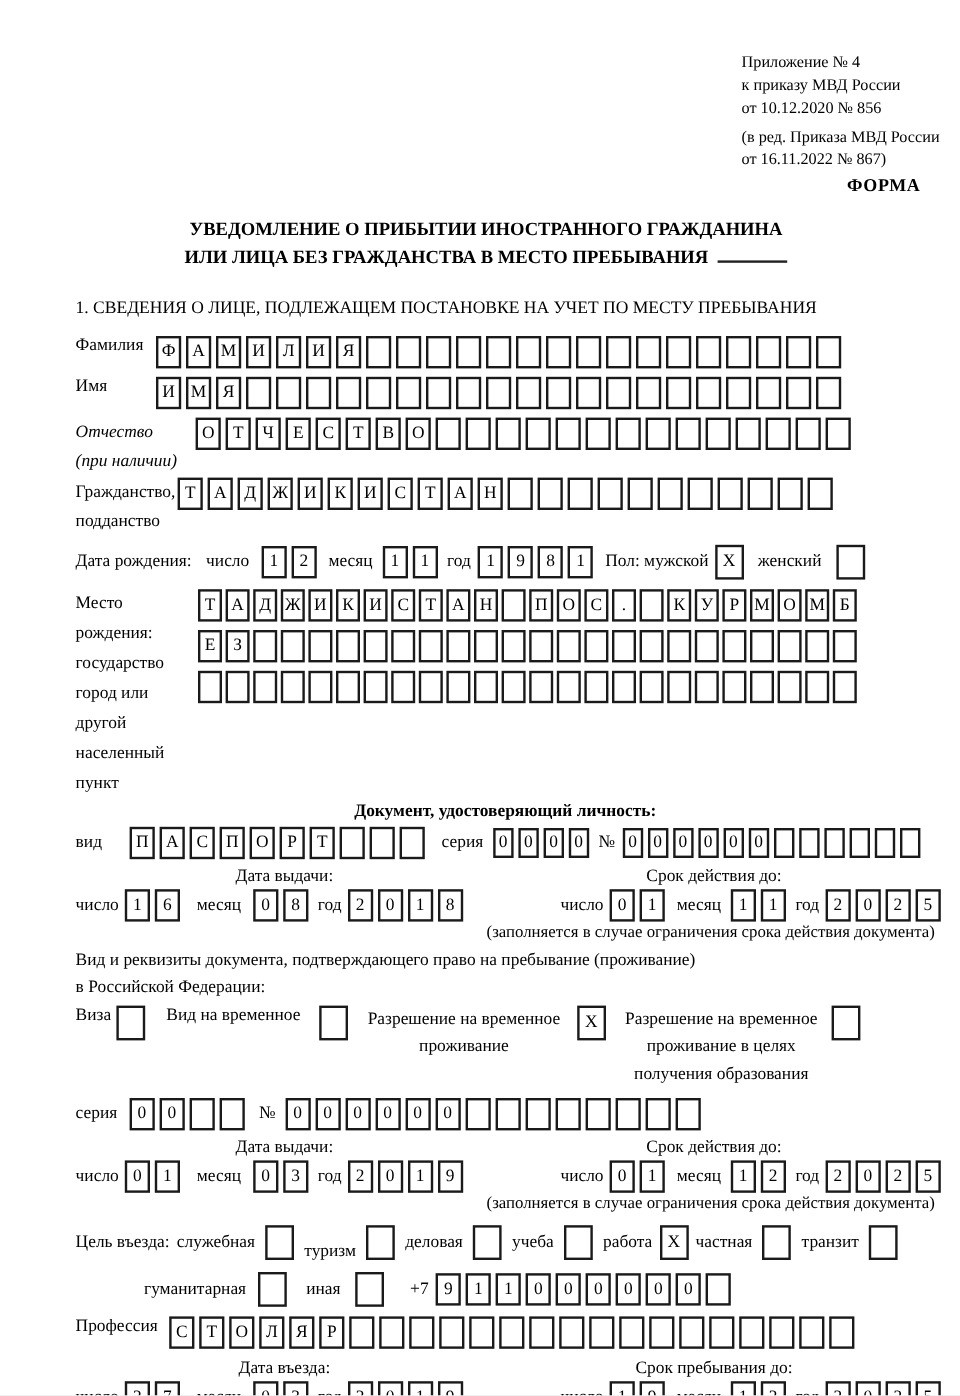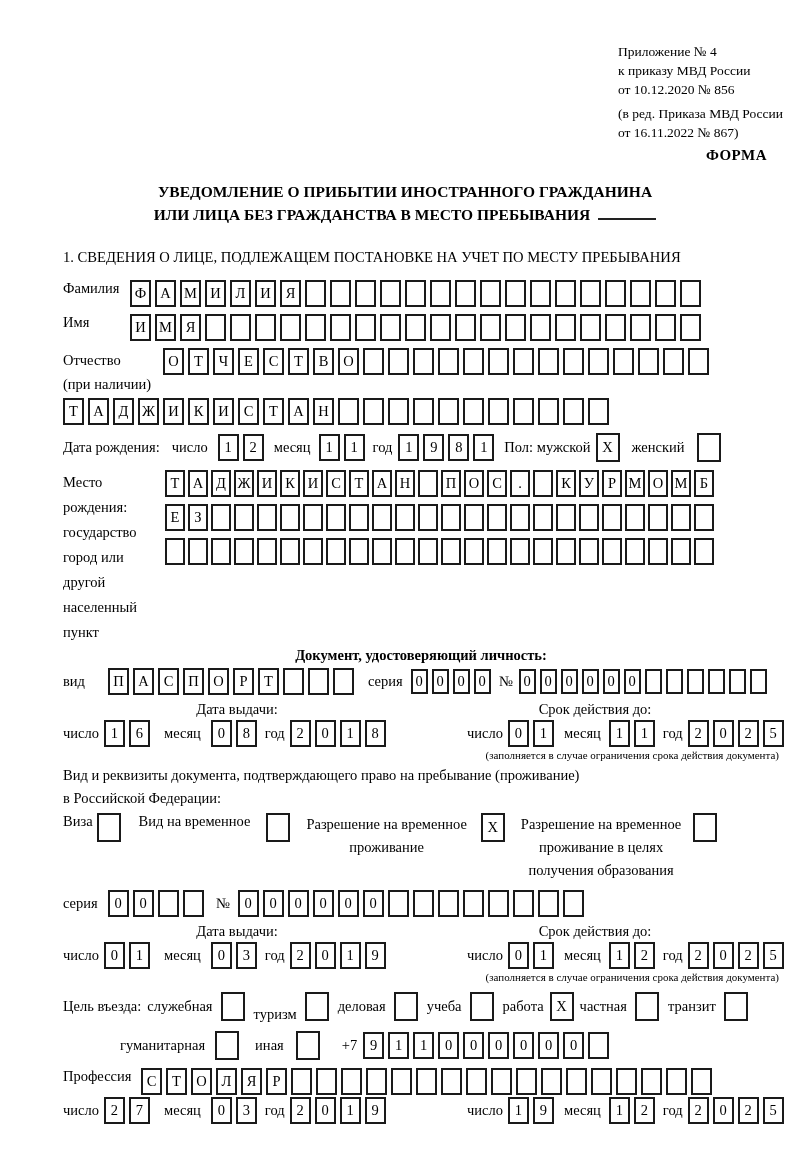--- a/index.html
+++ b/index.html
@@ -17,21 +17,21 @@
   .content{position:absolute;left:63px;top:280px;width:716px;}
   .frow{display:flex;align-items:flex-start;}
   .rowc{display:flex;align-items:center;flex-wrap:nowrap;}
   .boxes{display:flex;gap:4px;}
   .cbox{flex:0 0 auto;width:17px;height:23px;border:2px solid #1a1a1a;display:flex;align-items:center;justify-content:center;font-size:14.5px;line-height:1;background:#fff;}
   .sm .cbox{width:13px;height:21px;}
   .tight{gap:3px;}
   .tight .cbox{width:16px;}
   .cb .cbox{width:20px;height:25px;}
   .lbl{flex:0 0 auto;}
-  .note{font-size:11px;}
+  .note{font-size:14px;}
   .bold{font-weight:bold;}
   .center{text-align:center;}
   .hcols,.dcols{display:flex;align-items:flex-start;}
   .hcol1{flex:0 0 348px;text-align:center;}
   .hcol2{flex:1;text-align:center;}
   .dcol1{flex:0 0 348px;}
   .dcol2{flex:1;}
   .dgroup{display:flex;align-items:center;}
   .mt2{margin-top:2px;}.mt4{margin-top:4px;}.mt6{margin-top:6px;}.mt7{margin-top:7px;}
   .mt8{margin-top:8px;}
@@ -113,21 +113,21 @@
           <span class="cbox"></span>
           <span class="cbox"></span>
           <span class="cbox"></span>
           <span class="cbox"></span>
           <span class="cbox"></span>
           <span class="cbox"></span>
         </span>
     </div>
 
     <div class="frow mt7">
-      <span class="lbl lblcol" style="width:100px;">
+      <span class="lbl lblcol" style="width:100px;font-style:italic;">
         <span>Отчество</span><br>
         <span>(при наличии)</span>
       </span>
       <span class="boxes">
           <span class="cbox">О</span>
           <span class="cbox">Т</span>
           <span class="cbox">Ч</span>
           <span class="cbox">Е</span>
           <span class="cbox">С</span>
           <span class="cbox">Т</span>
@@ -144,20 +144,24 @@
           <span class="cbox"></span>
           <span class="cbox"></span>
           <span class="cbox"></span>
           <span class="cbox"></span>
           <span class="cbox"></span>
           <span class="cbox"></span>
         </span>
     </div>
 
     <div class="frow mt2">
+      <span class="lbl lblcol" style="width:85px;">
+        <span>Гражданство,</span><br>
+        <span>подданство</span>
+      </span>
       <span class="boxes">
           <span class="cbox">Т</span>
           <span class="cbox">А</span>
           <span class="cbox">Д</span>
           <span class="cbox">Ж</span>
           <span class="cbox">И</span>
           <span class="cbox">К</span>
           <span class="cbox">И</span>
           <span class="cbox">С</span>
           <span class="cbox">Т</span>
@@ -561,20 +565,24 @@
           <span class="cbox"></span>
           <span class="cbox"></span>
           <span class="cbox"></span>
           <span class="cbox"></span>
           <span class="cbox"></span>
           <span class="cbox"></span>
           <span class="cbox"></span>
         </span>
     </div>
 
+    <div class="hcols mt8">
+      <span class="hcol1">Дата въезда:</span>
+      <span class="hcol2">Срок пребывания до:</span>
+    </div>
     <div class="dcols mt2">
       <span class="dcol1 dgroup">
         <span>число</span>
         <span class="boxes" style="margin-left:5px;">
             <span class="cbox">2</span>
             <span class="cbox">7</span>
           </span>
         <span style="margin-left:14px;">месяц</span>
         <span class="boxes" style="margin-left:10px;">
             <span class="cbox">0</span>

